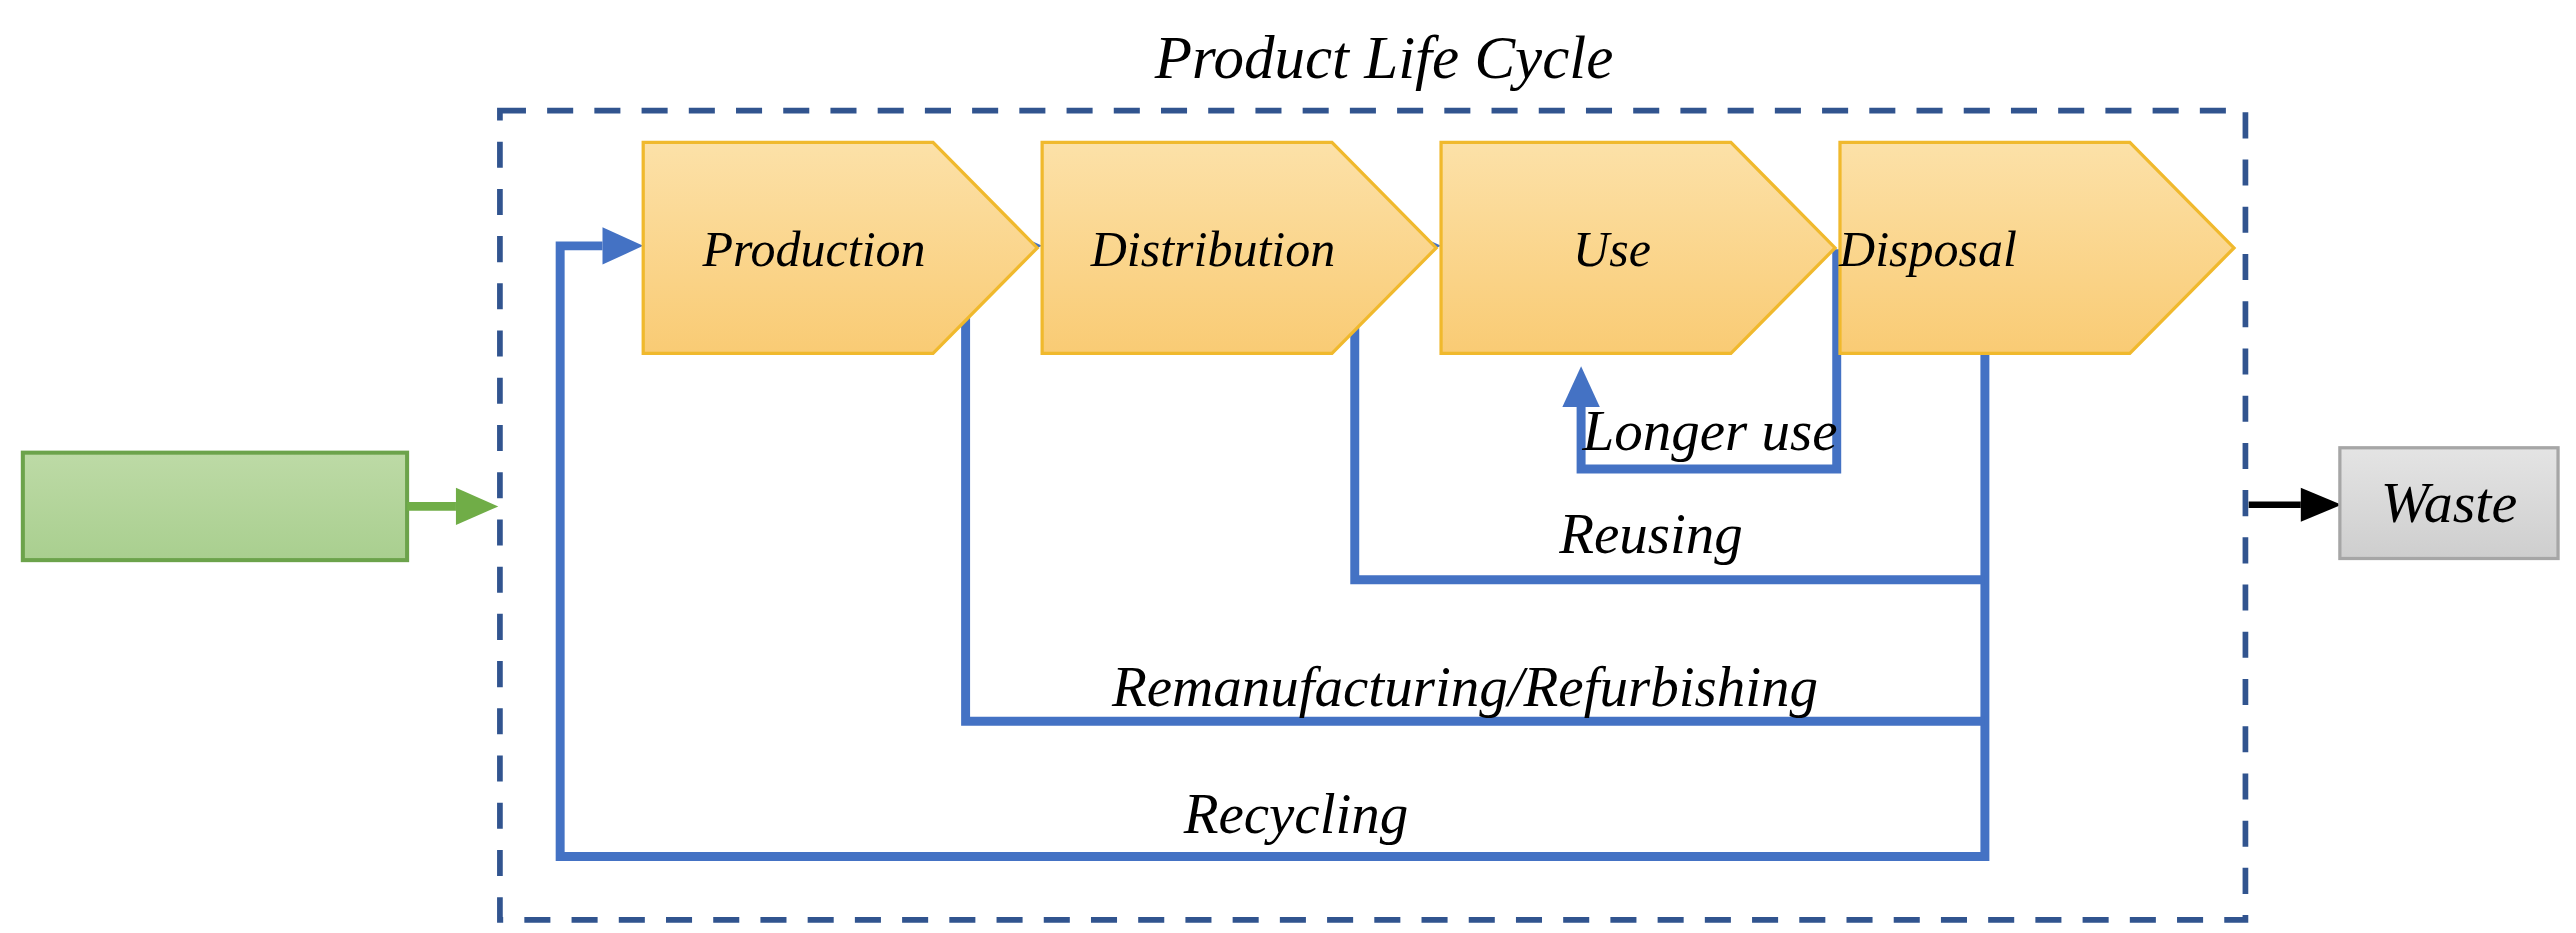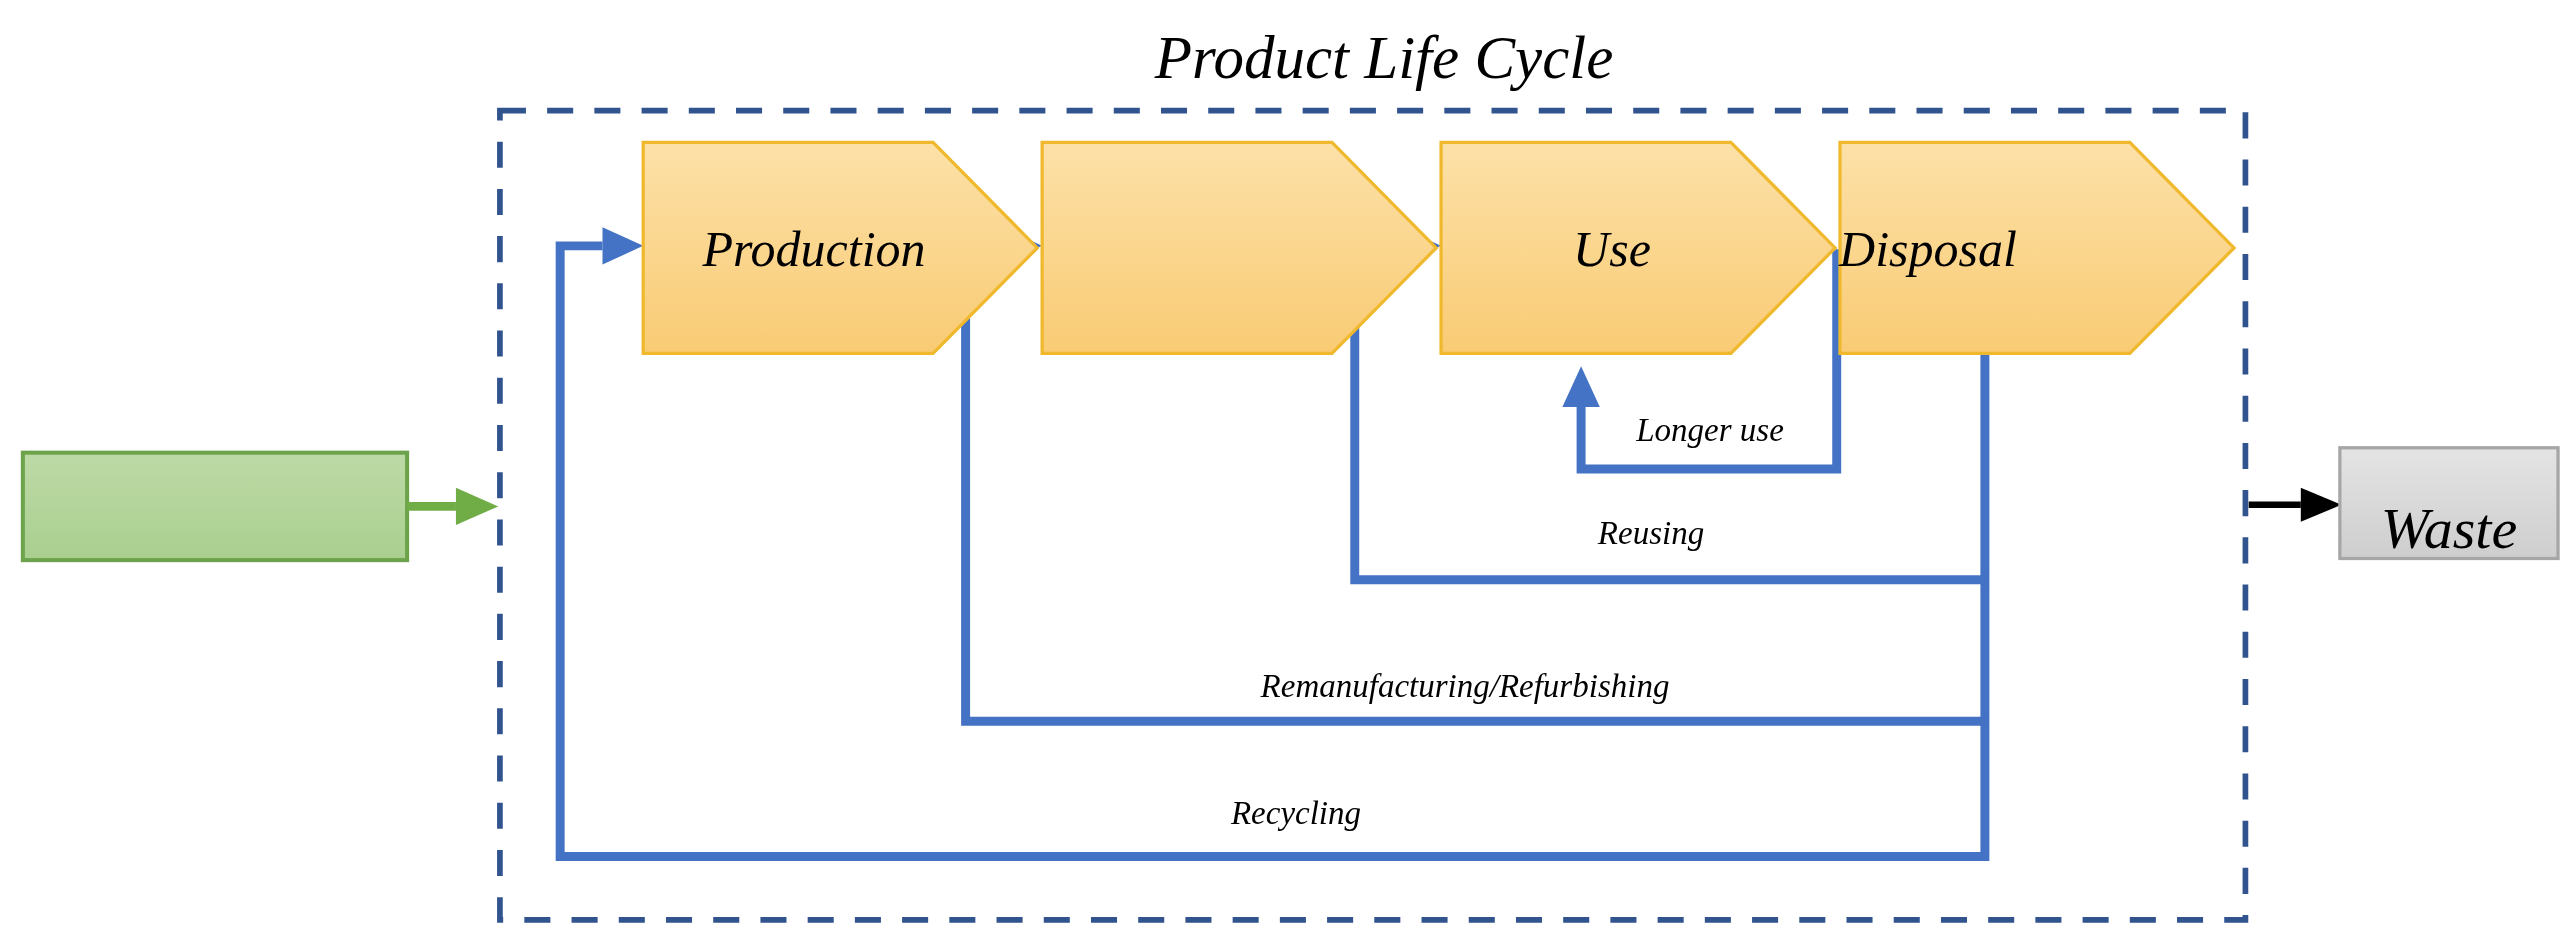--- a/index.html
+++ b/index.html
@@ -26,21 +26,21 @@
   .label {
     position: absolute;
     transform: translate(-50%, -50%);
     white-space: nowrap;
     color: var(--text, #000000);
     font-family: "Liberation Serif", "DejaVu Serif", serif;
     line-height: 1;
   }
   .title-label   { font-size: 61px; }
   .stage-label   { font-size: 50px; text-align: right; }
-  .loop-label    { font-size: 33px; }
+  .loop-label    { font-size: 57px; }
   .node-label    { font-size: 58px; }
 </style>
 </head>
 <body>
 
 <div id="canvas">
 
   <svg id="diagram-svg" viewBox="0 0 3164 1146">
     <defs>
       <linearGradient id="gradStage" x1="0" y1="0" x2="0" y2="1">
@@ -81,24 +81,25 @@
     <polygon points="560,599 560,645 612,622" style="fill: var(--input_arrow, #70AD47)"></polygon>
 
     <path d="M2762,620 L2826,620" fill="none" style="stroke: var(--output_arrow, #000000)" stroke-width="8"></path>
     <polygon points="2826,599 2826,641 2876,620" style="fill: var(--output_arrow, #000000)"></polygon>
     <rect x="2874" y="550" width="268" height="136" fill="url(#gradOutput)" style="stroke: var(--output_border, #A6A6A6)" stroke-width="4"></rect>
   </svg>
 
   <div class="label title-label" style="left:1384px; top:57px;">Product Life Cycle</div>
 
   <div class="label stage-label" style="left:814px; top:249px;">Production</div>
+  <div class="label stage-label" style="left:1213px; top:249px;">Distribution</div>
   <div class="label stage-label" style="left:1612px; top:249px;">Use</div>
   <div class="label stage-label" style="left:1928px; top:249px;">Disposal</div>
 
   <div class="label loop-label" style="left:1710px; top:430px;">Longer use</div>
   <div class="label loop-label" style="left:1651px; top:533px;">Reusing</div>
   <div class="label loop-label" style="left:1296px; top:813px;">Recycling</div>
   <div class="label loop-label" style="left:1465px; top:686px;">Remanufacturing/Refurbishing</div>
 
-  <div class="label node-label" style="left:2449px; top:529px;">Waste</div>
+  <div class="label node-label" style="left:2449px; top:503px;">Waste</div>
 
 </div>
 
 
 </body></html>

